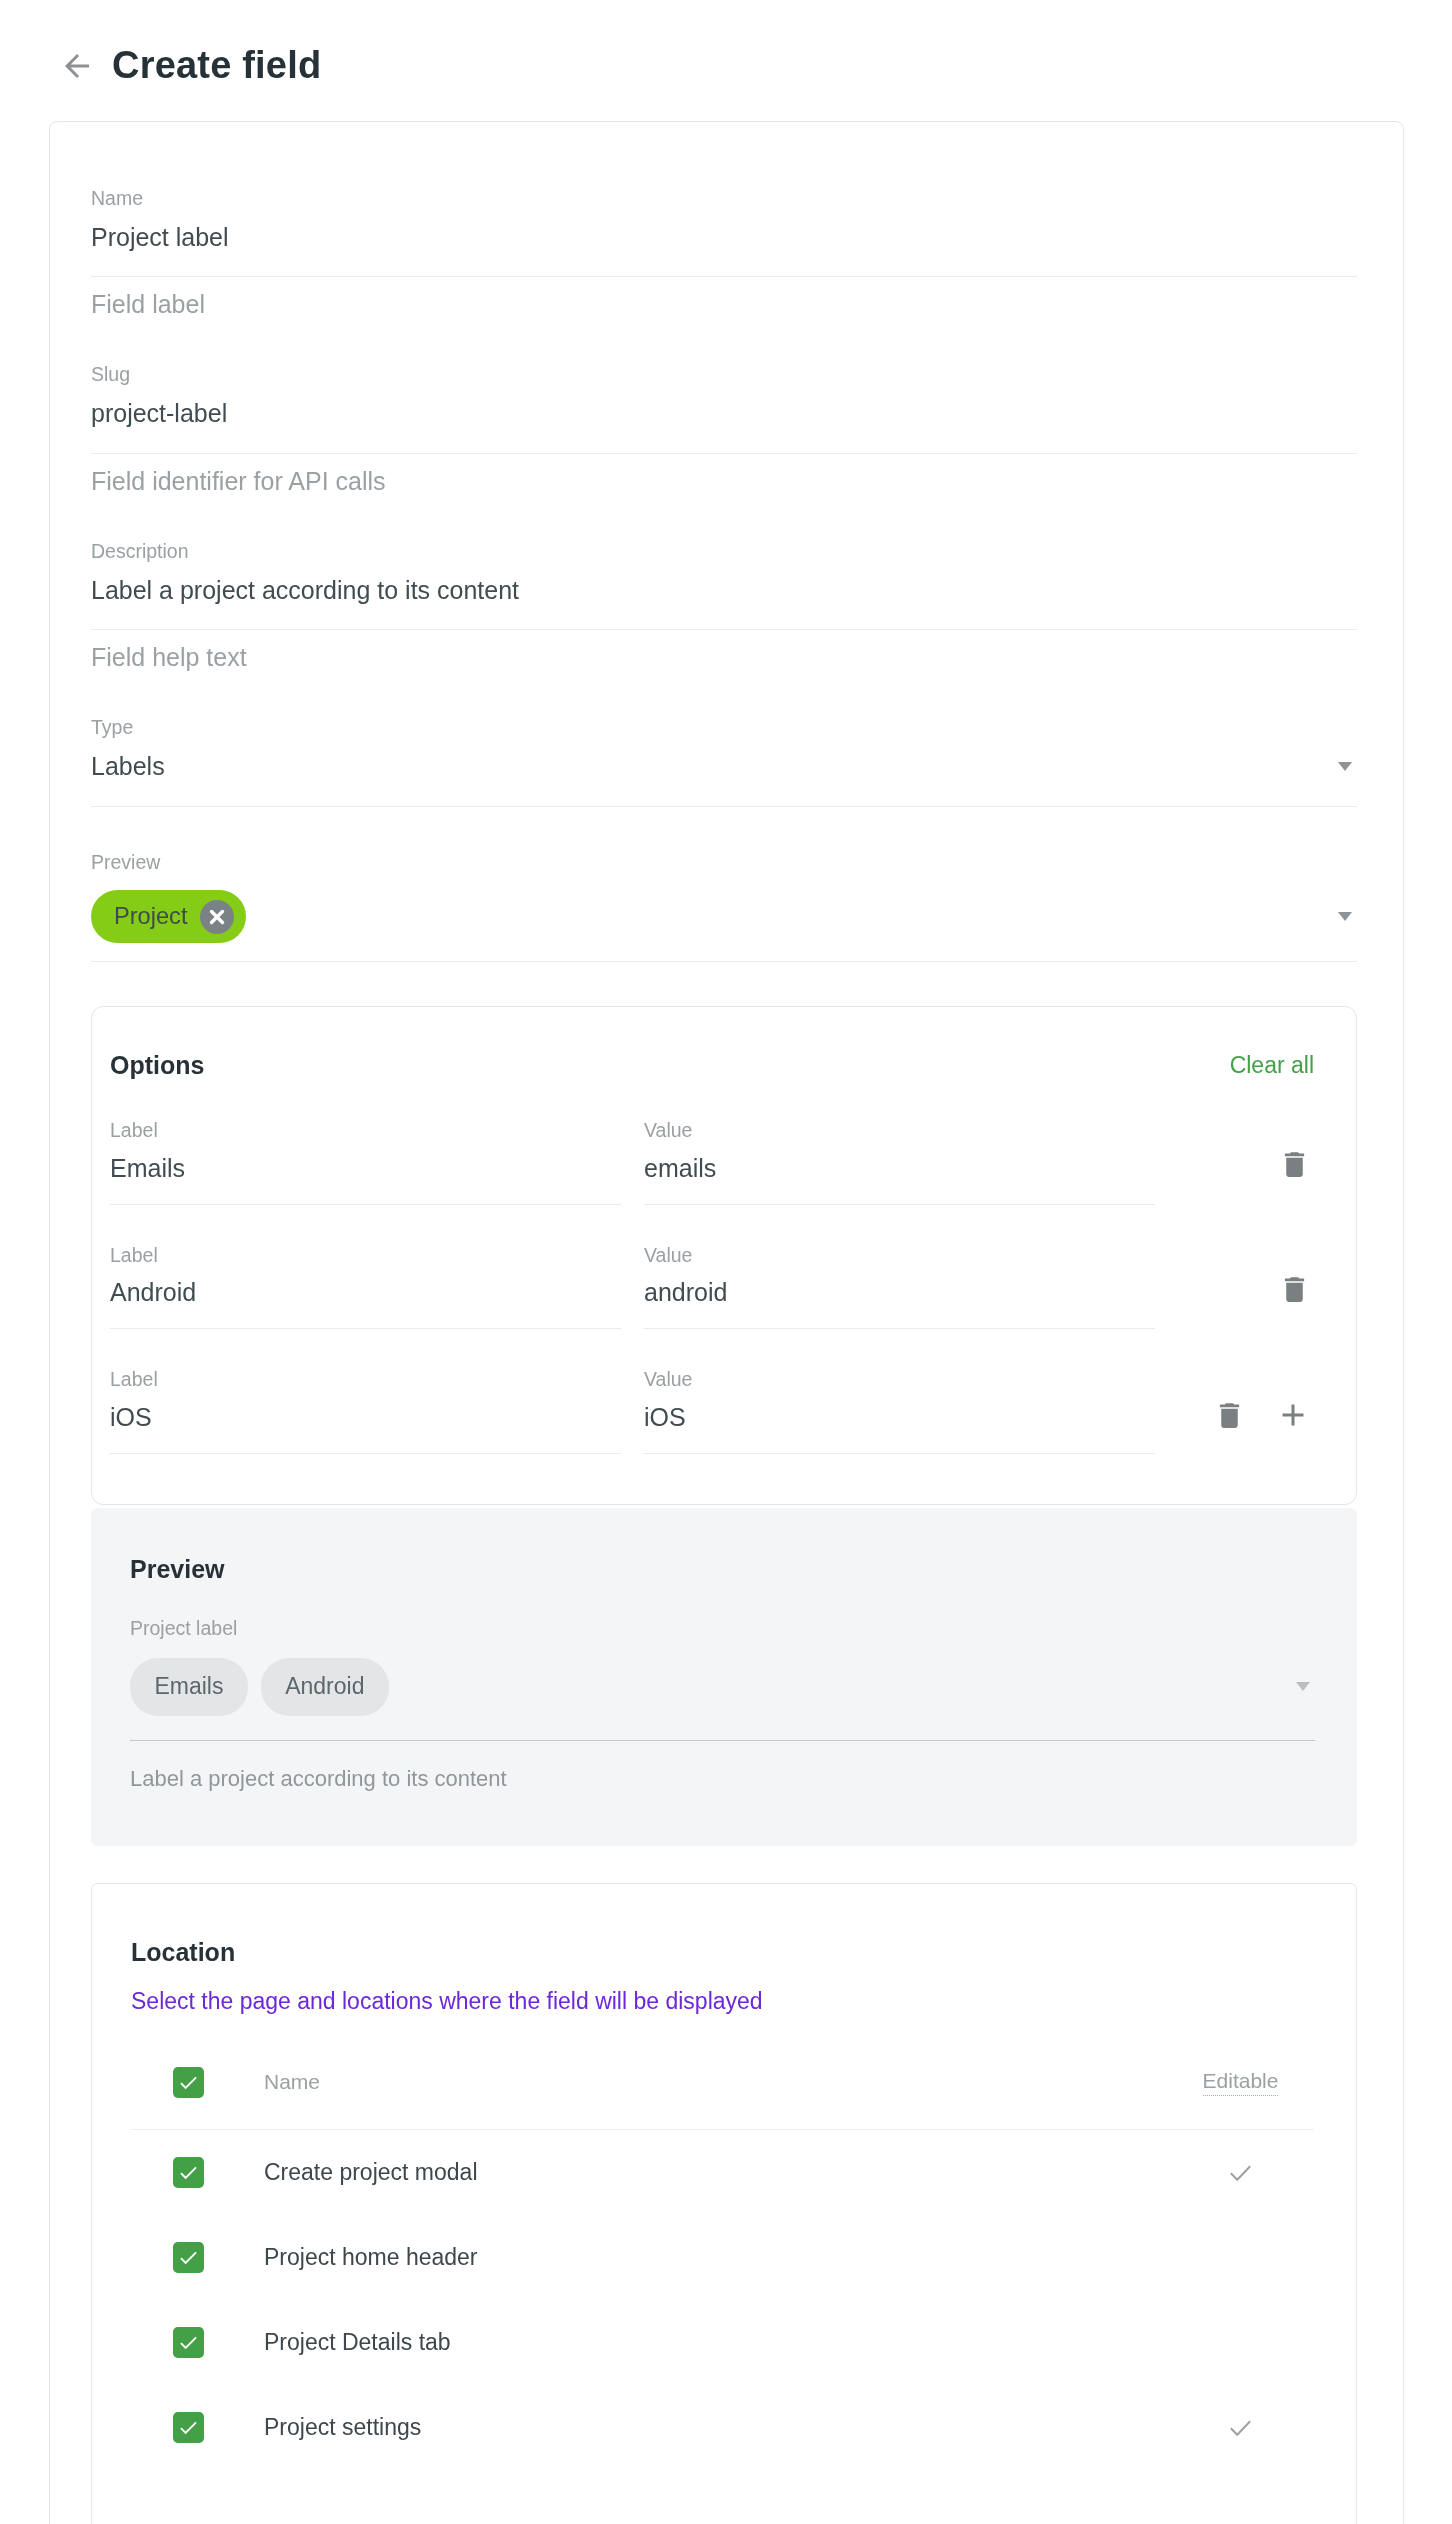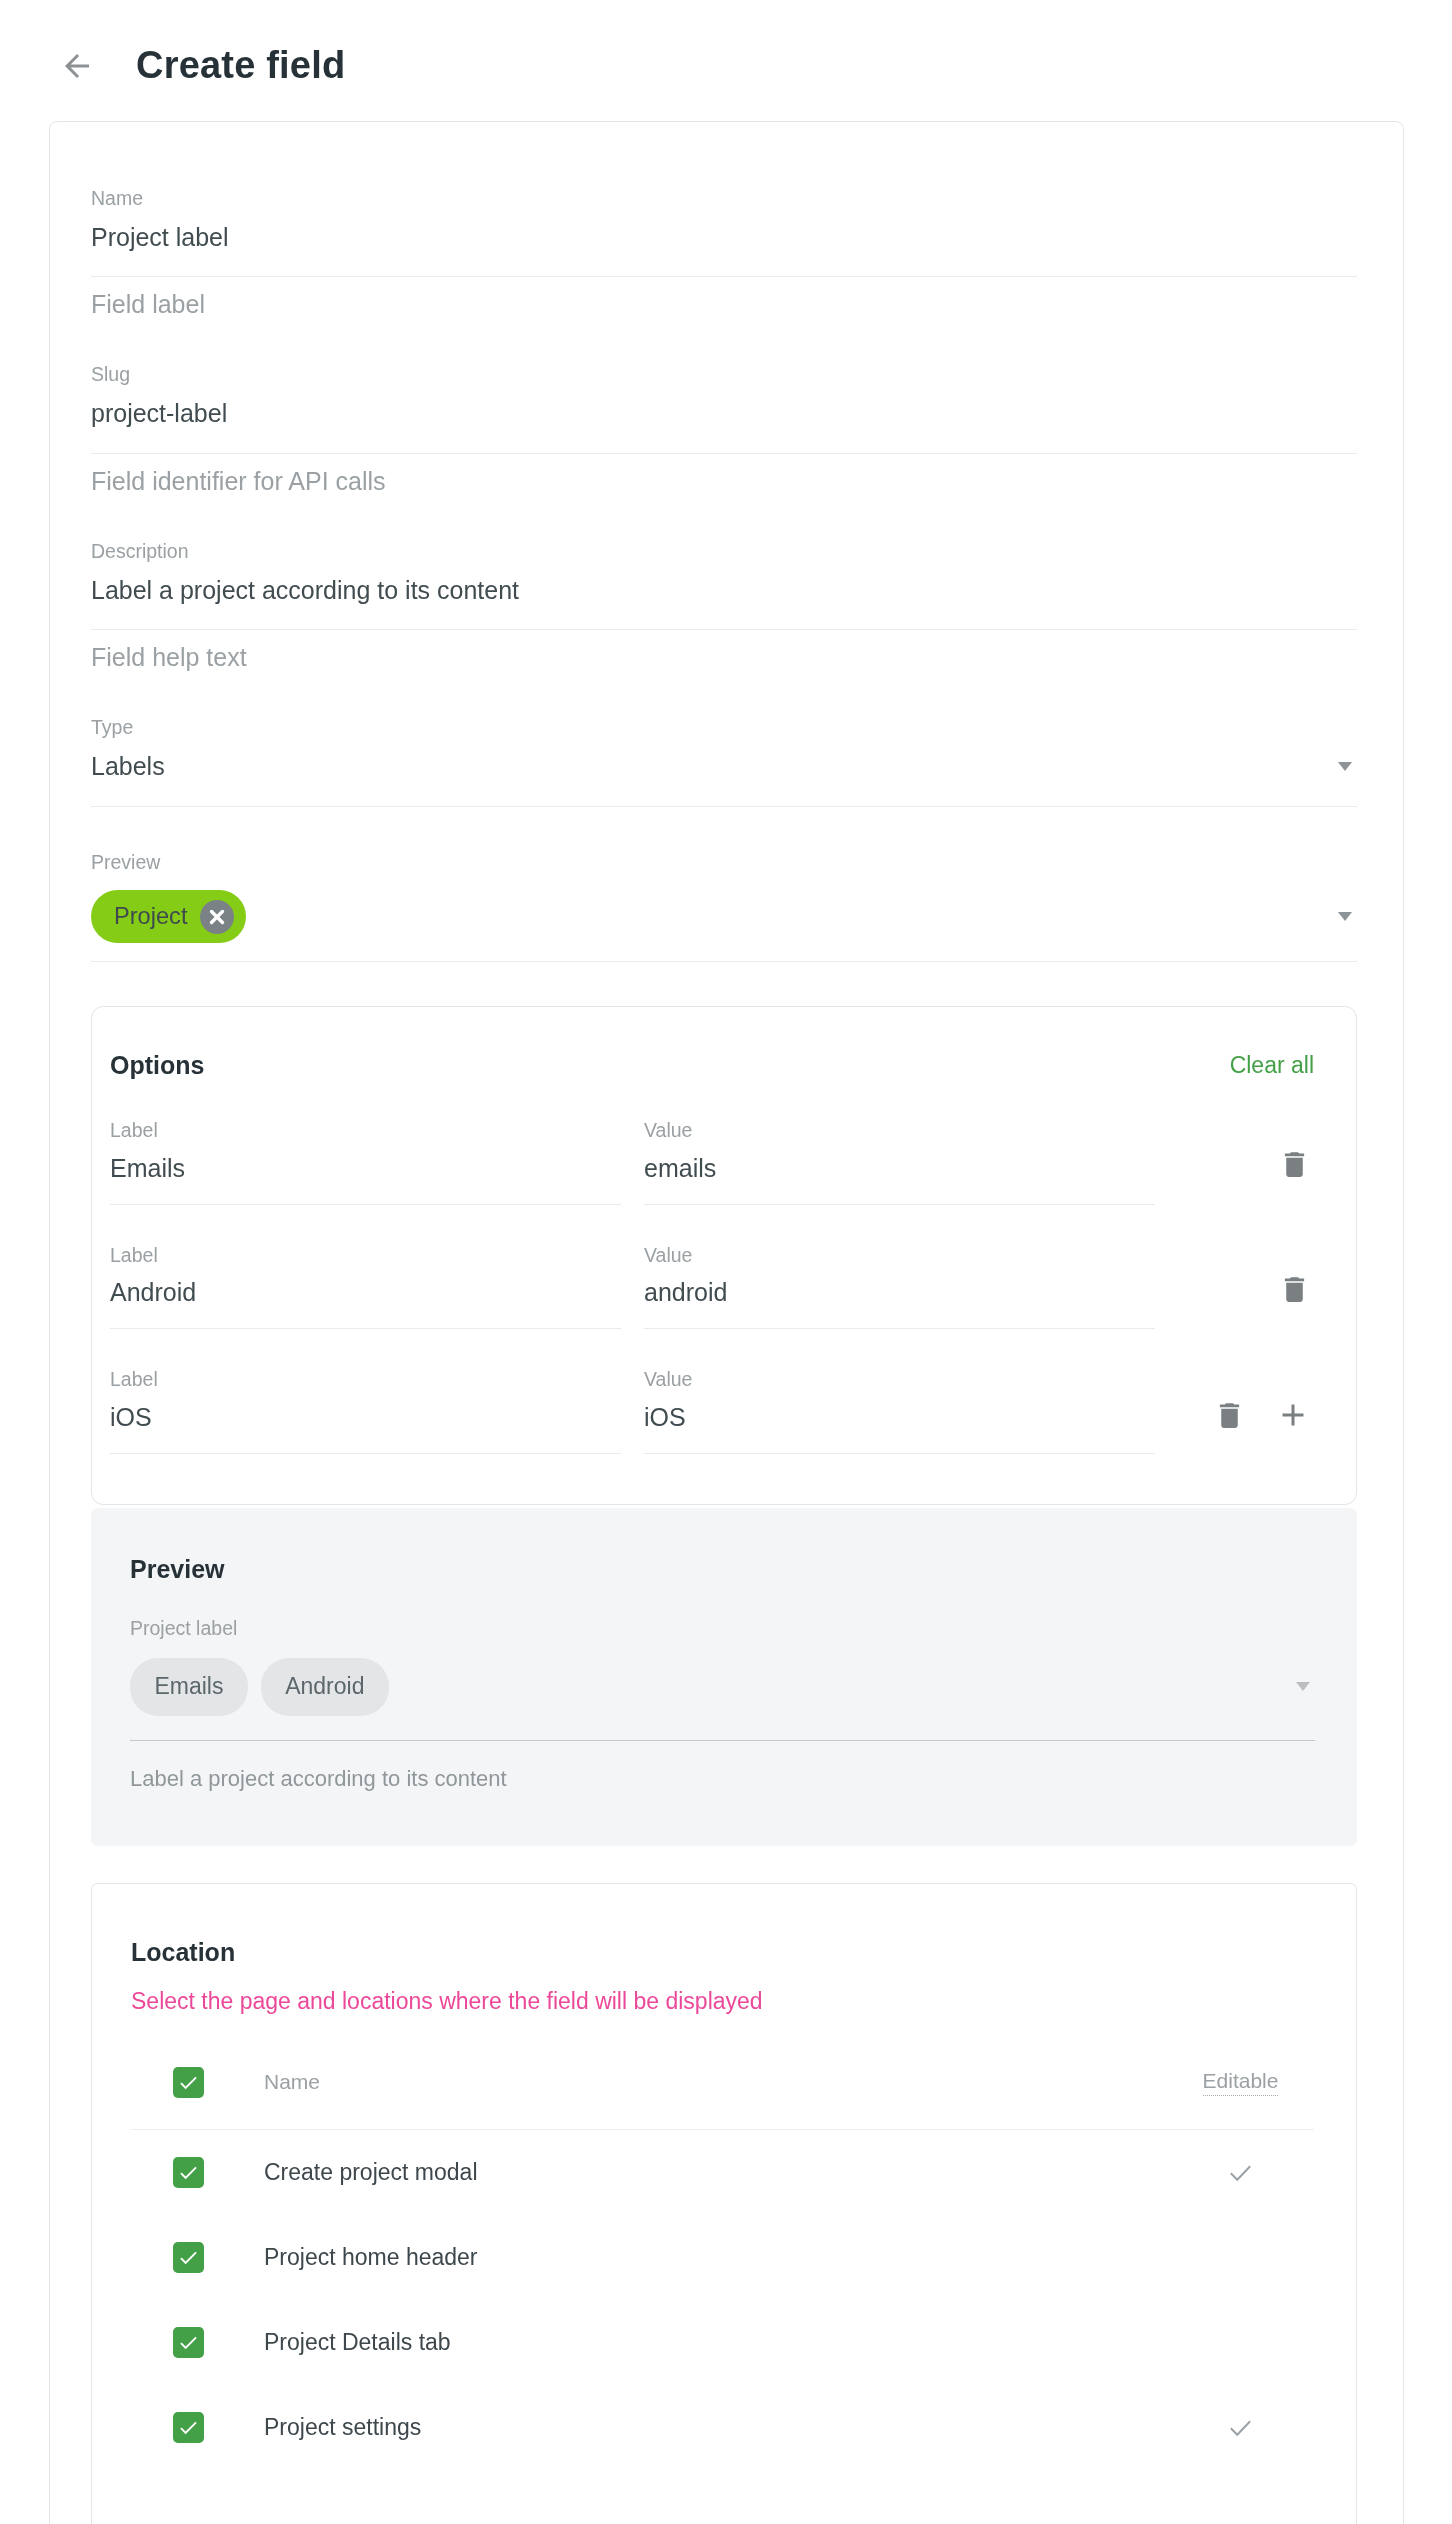--- a/index.html
+++ b/index.html
@@ -4,21 +4,21 @@
 <style>
   html,body{margin:0;padding:0;}
   body{
     width:1453px;min-height:2525px;background:#ffffff;
     font-family:"Liberation Sans",sans-serif;color:#263238;
     box-sizing:border-box;
   }
   *,*:before,*:after{box-sizing:inherit;}
 
   
-  .page-header{display:flex;align-items:center;gap:40px;padding:44px 0 0 57px;}
+  .page-header{display:flex;align-items:center;gap:16px;padding:44px 0 0 57px;}
   .back-btn{display:flex;align-items:center;justify-content:center;width:39px;height:39px;cursor:pointer;}
   .page-title{font-size:38px;font-weight:700;color:#263238;margin:0;letter-spacing:0.2px;}
 
   
   .card{
     margin:34px 49px 0 49px;
     border:0.8px solid #e3e5e6;border-radius:8.1px;
     padding:65px 46px 41px 41px;background:#fff;
   }
 
@@ -84,21 +84,21 @@
     background:#e3e5e7;border-radius:28px;padding:15.5px 24.4px;
     font-size:23px;color:#5c676c;
   }
   .pv-helper{font-size:22px;color:#8f979b;margin-top:24.4px;}
 
   
   .location-box{
     border:0.8px solid #e3e5e6;border-radius:6.5px;
     padding:54px 42px 75px 39px;margin-top:37px;
   }
-  .loc-subtitle{font-size:23px;color:#ec4899;margin-top:21px;}
+  .loc-subtitle{font-size:23px;color:#6d28d9;margin-top:21px;}
   .loc-table{margin-top:52px;}
   .loc-header{display:flex;align-items:center;padding-left:42px;}
   .col-name{font-size:21px;color:#9aa0a3;margin-left:60px;}
   .col-edit{
     margin-left:auto;width:147px;display:flex;justify-content:center;
   }
   .col-edit span{
     font-size:21px;color:#9aa0a3;
     border-bottom:1.6px dotted #a8adb0;padding-bottom:2.4px;
   }

